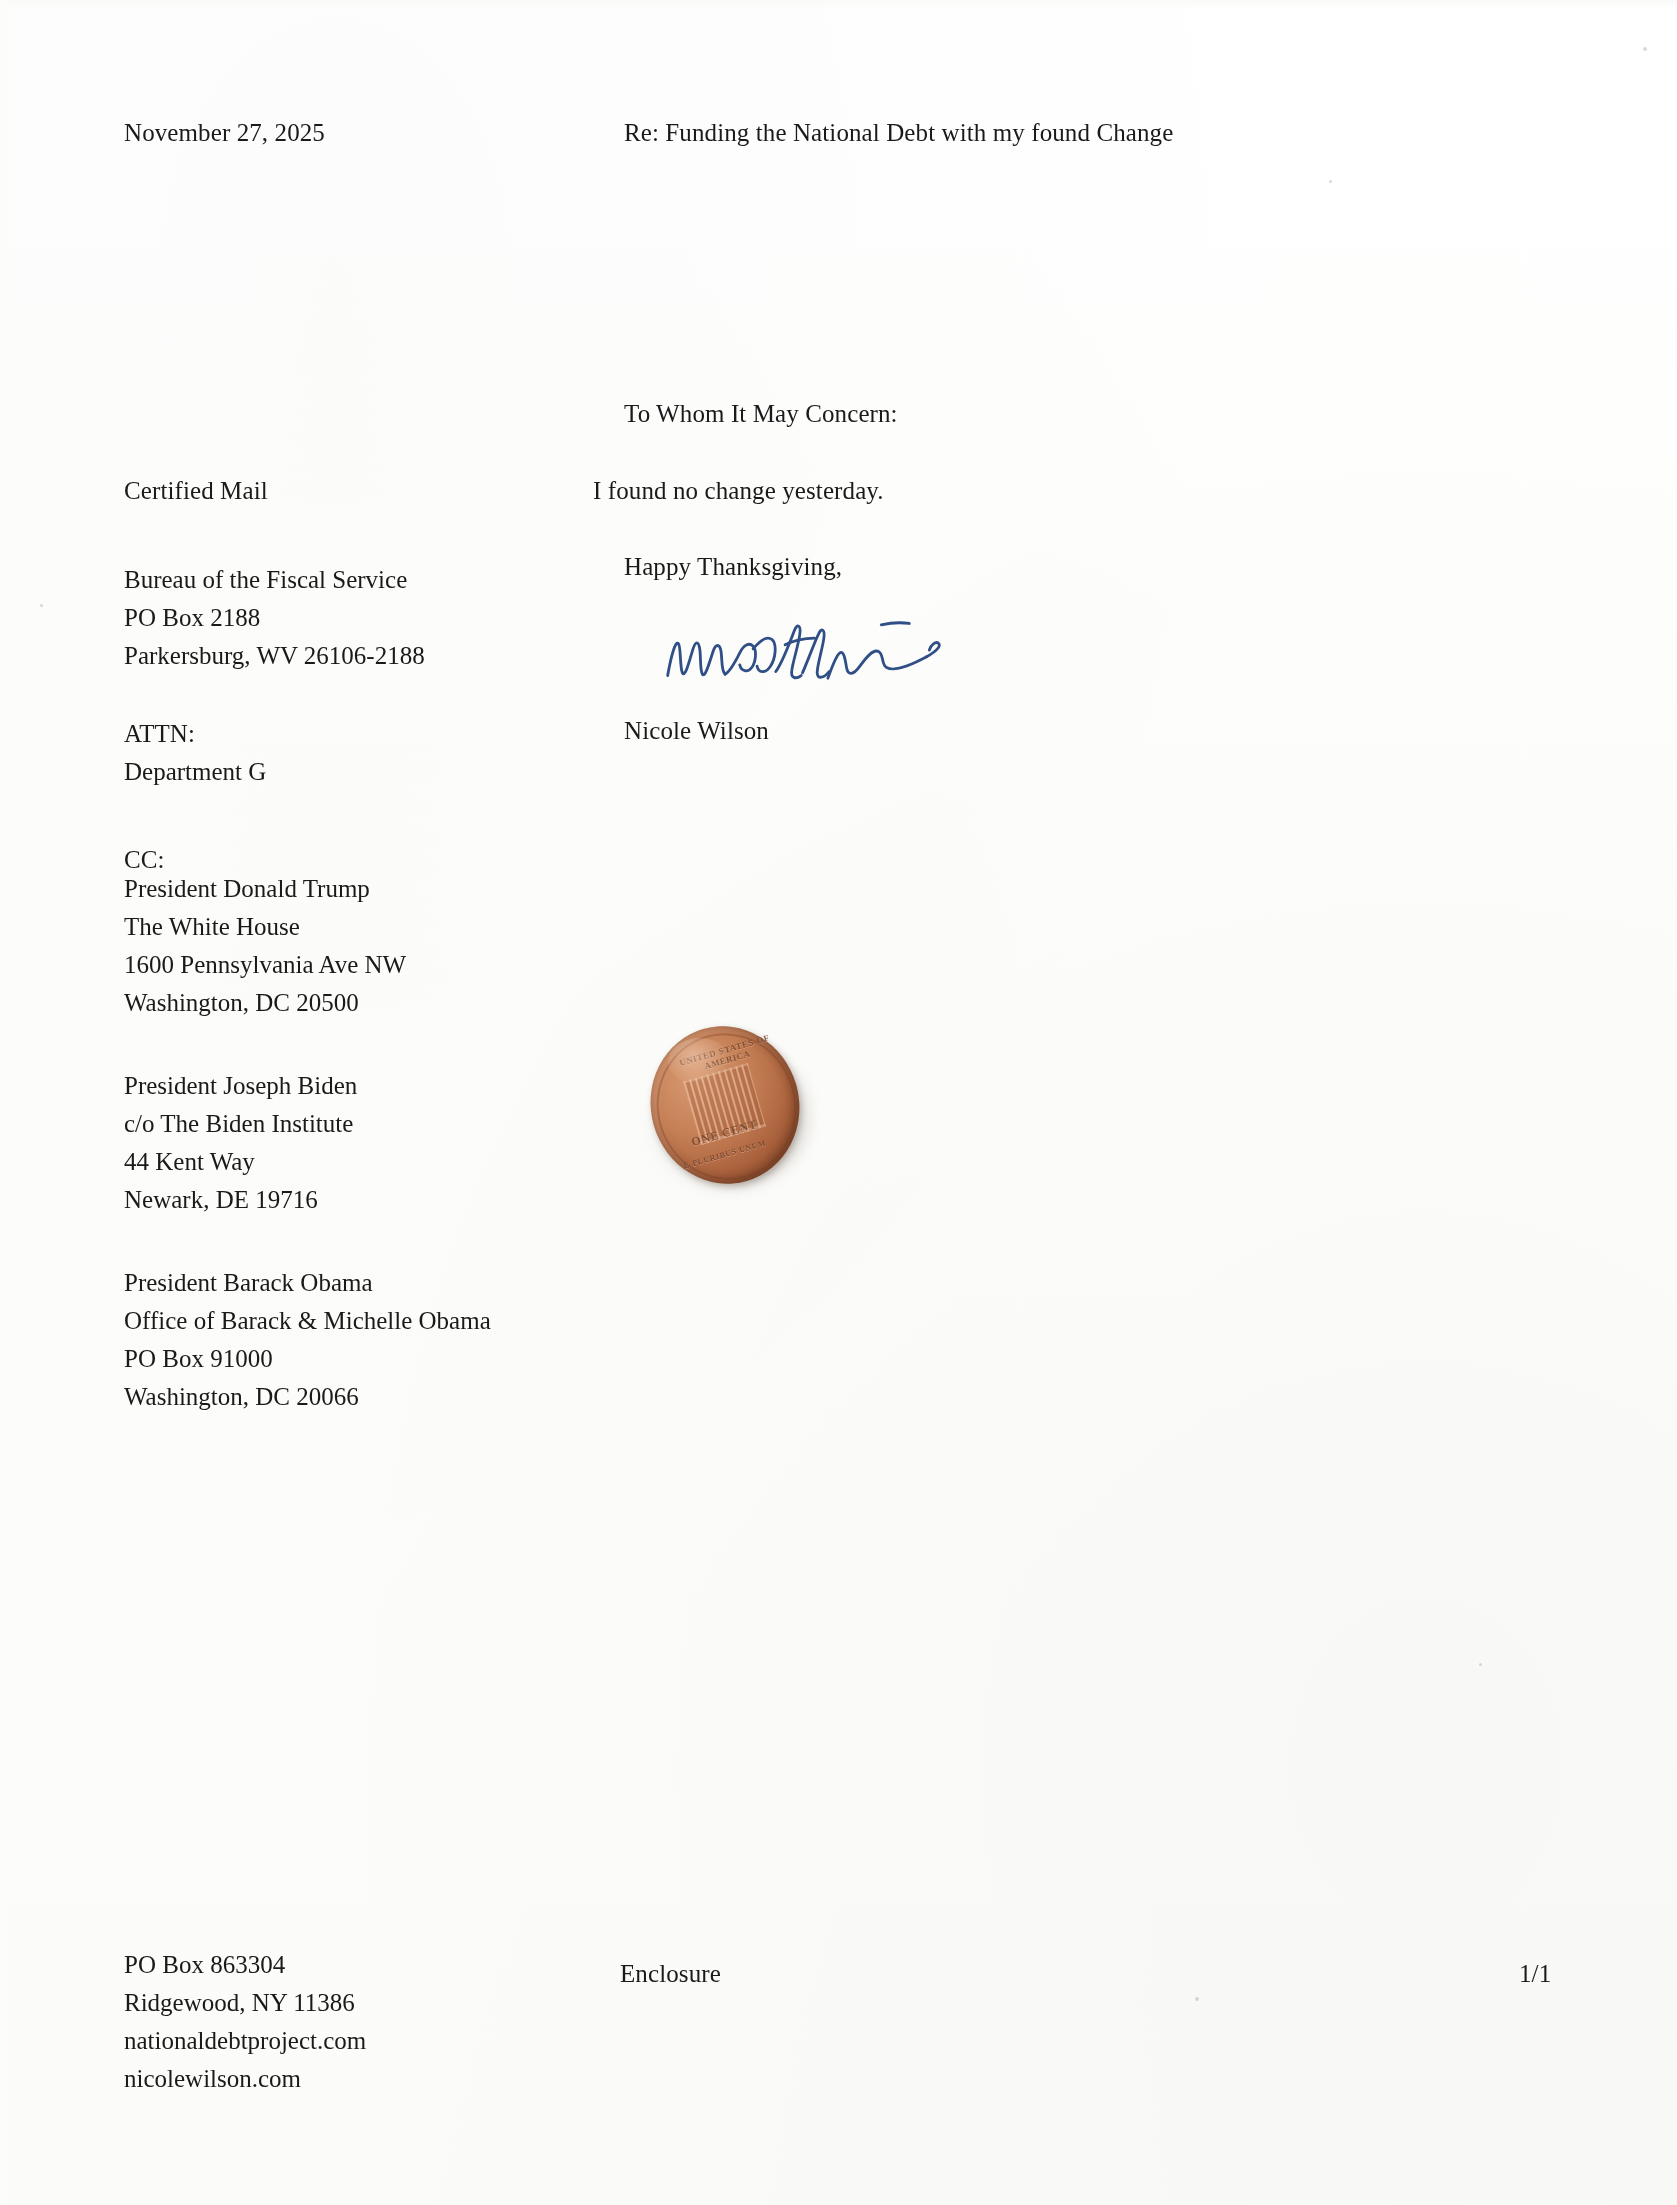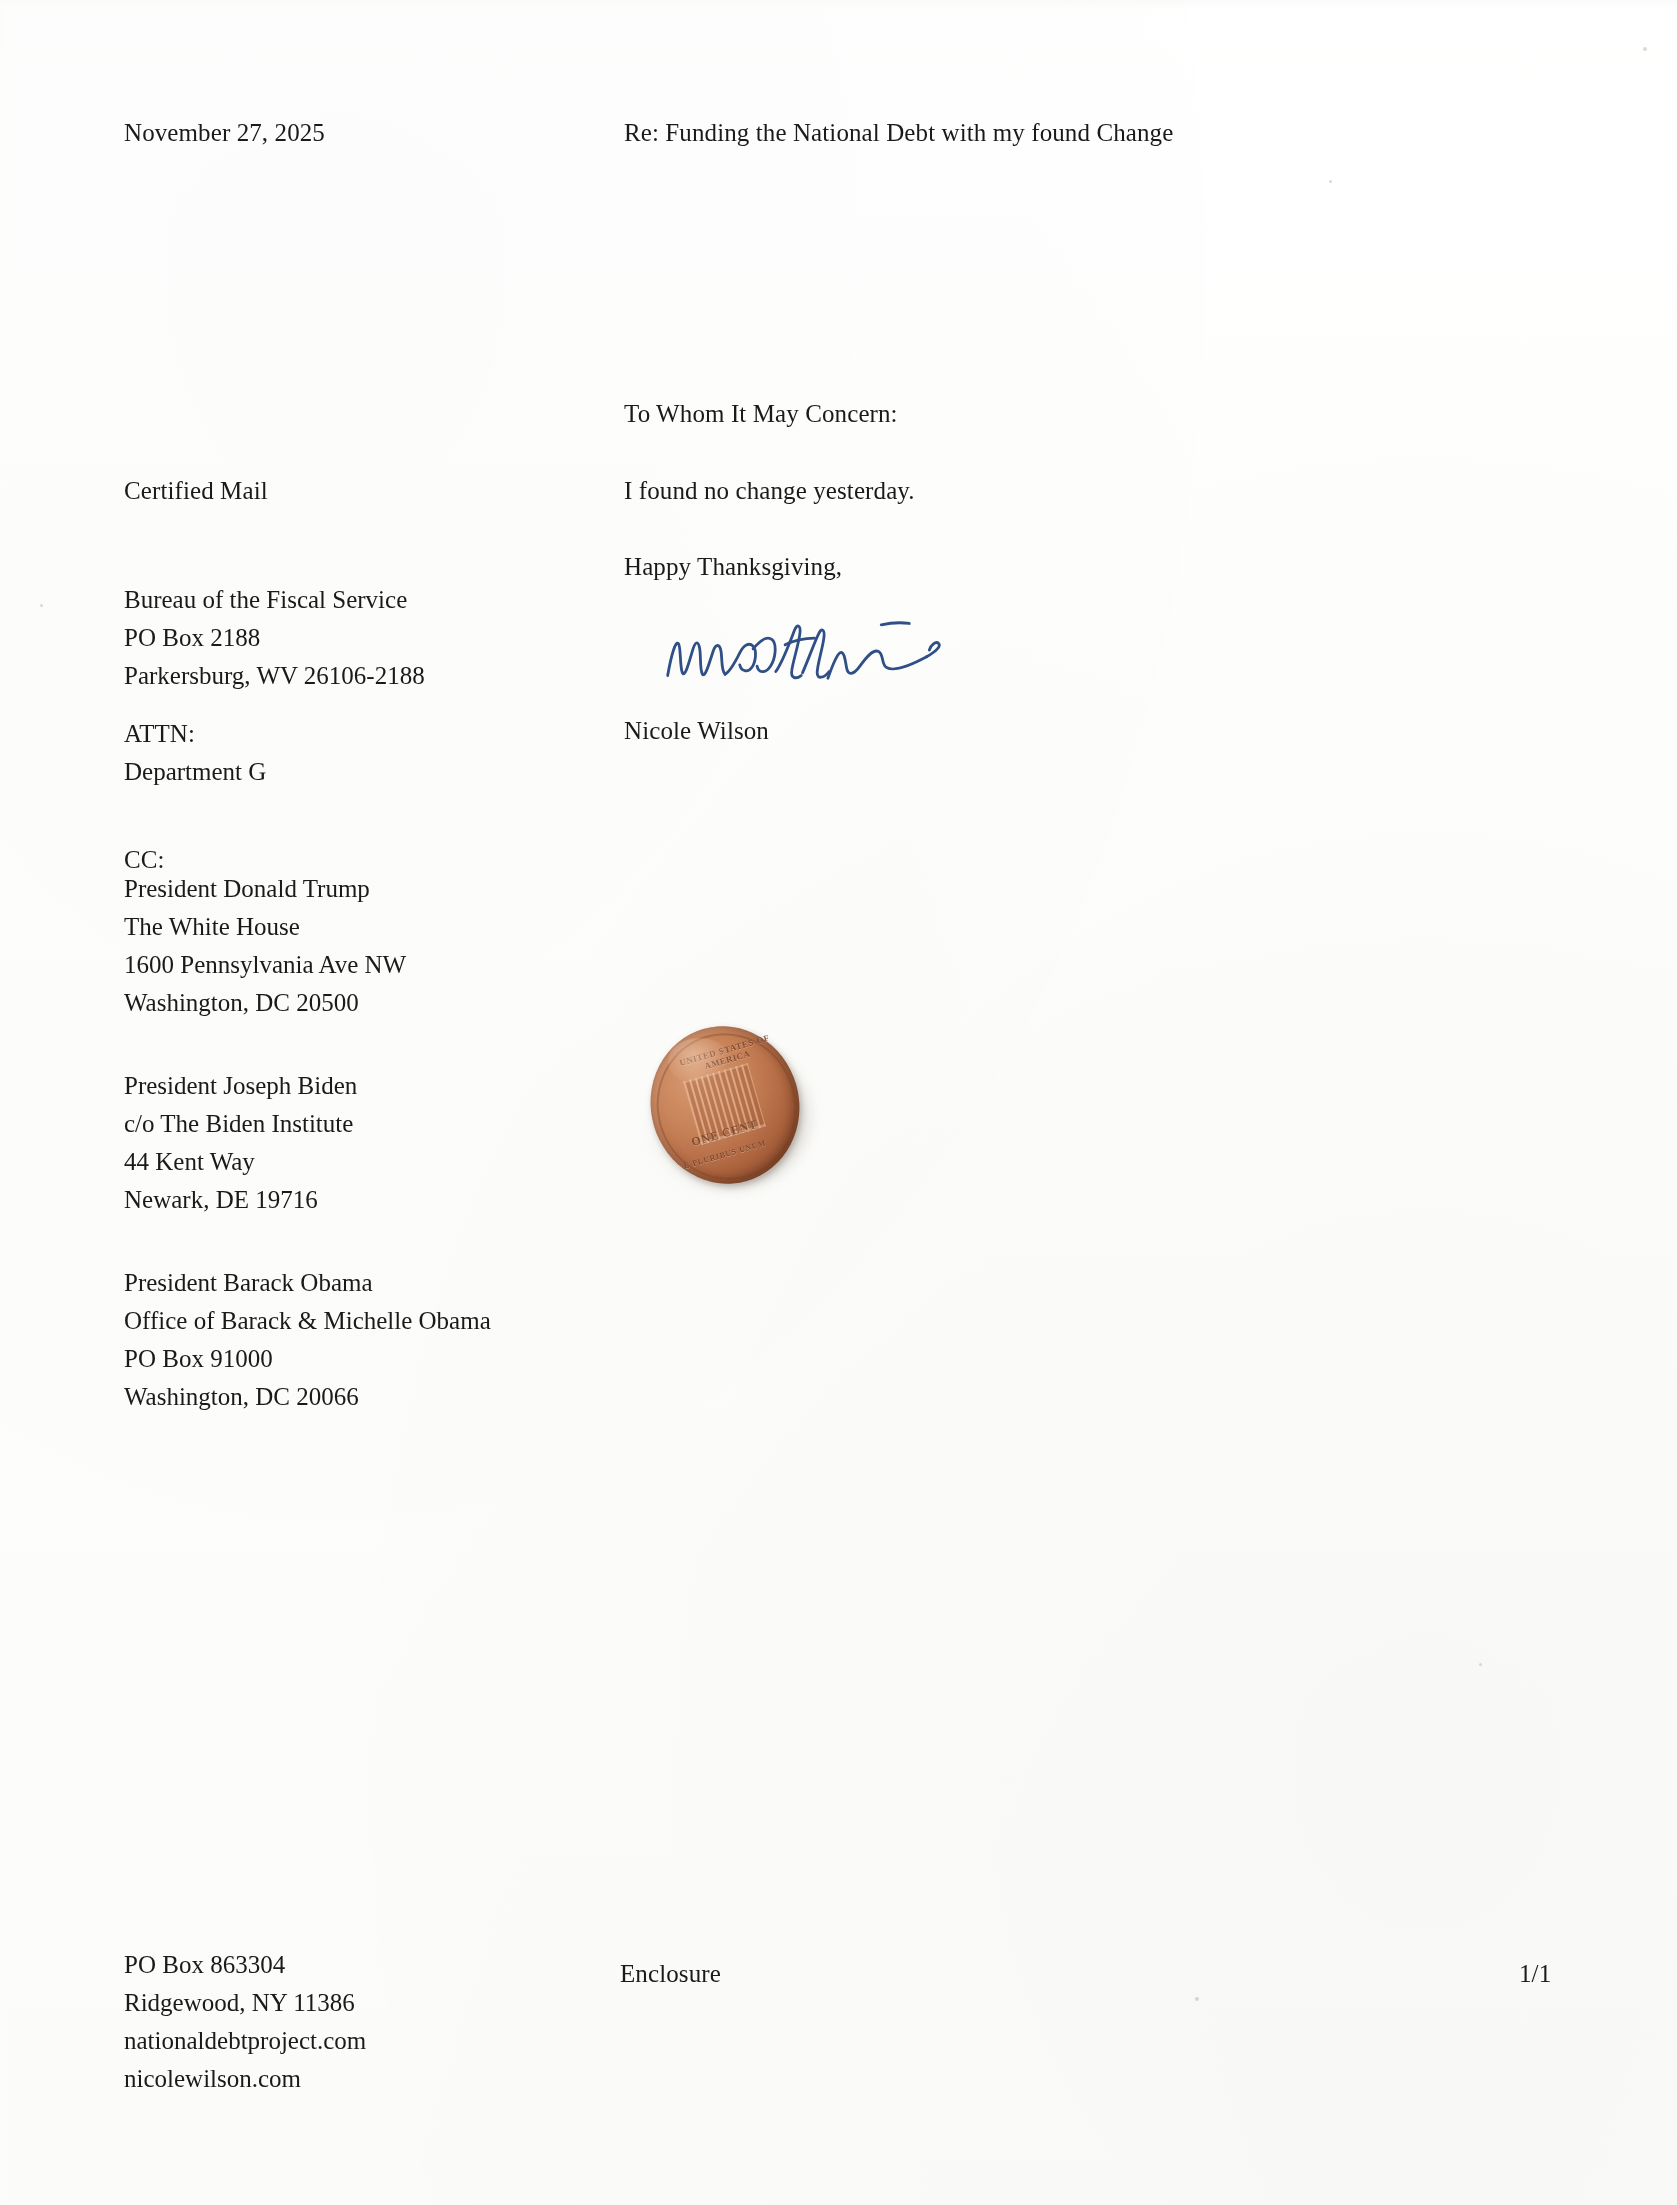--- a/index.html
+++ b/index.html
@@ -58,27 +58,27 @@
     line-height: 1.52;
     white-space: pre-line;
   }
 
   
   #date-line { left: 124px; top: 120px; }
   #subject-line { left: 624px; top: 120px; }
 
   
   #salutation { left: 624px; top: 401px; }
-  #body-paragraph { left: 624px; top: 478px; }
+  #body-paragraph { left: 593px; top: 478px; }
   #closing { left: 624px; top: 554px; }
   #signature-name { left: 624px; top: 718px; }
 
   
   #certified-mail { left: 124px; top: 478px; text-align: right; }
-  #recipient-block { left: 124px; top: 561px; margin-top: 20px; }
+  #recipient-block { left: 124px; top: 561px; }
   #attn-block { left: 124px; top: 715px; }
   #cc-label { left: 124px; top: 831px; margin-top: 16px; }
   #cc-1 { left: 124px; top: 870px; }
   #cc-2 { left: 124px; top: 1067px; }
   #cc-3 { left: 124px; top: 1264px; }
 
   
   #footer-block { left: 124px; top: 1946px; }
   #enclosure { left: 620px; top: 1961px; }
   #page-number { left: 1519px; top: 1961px; }

